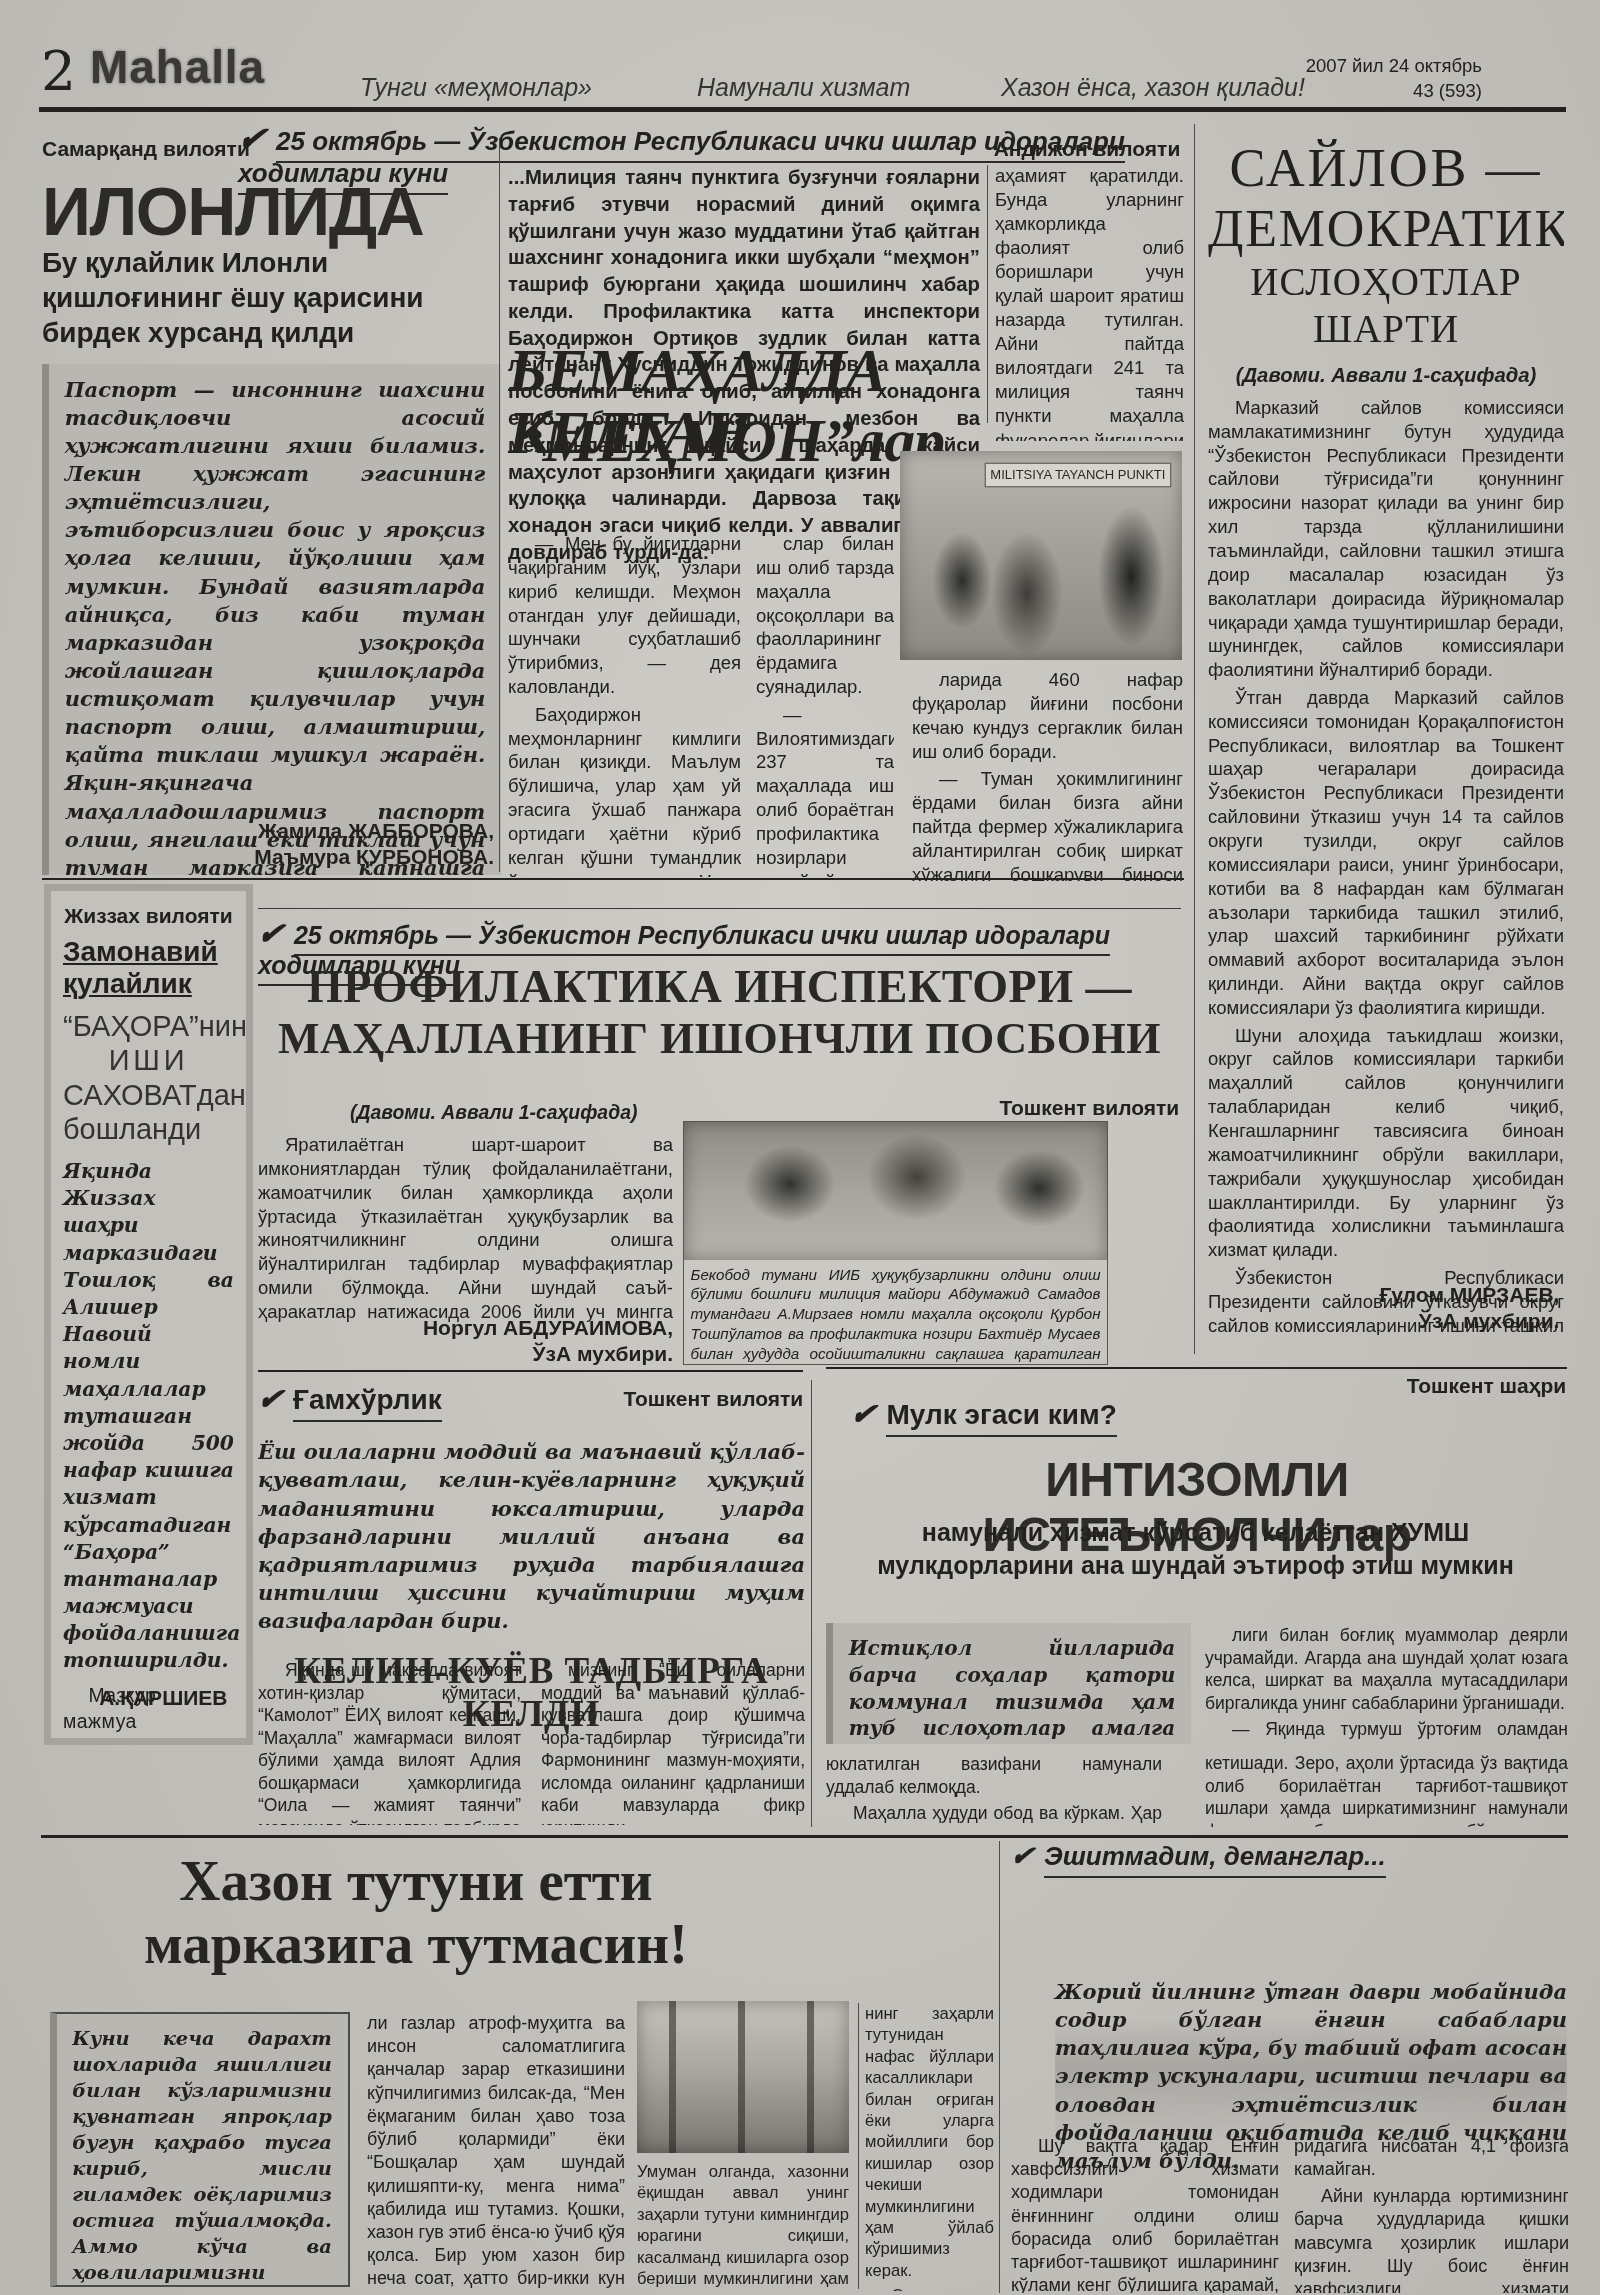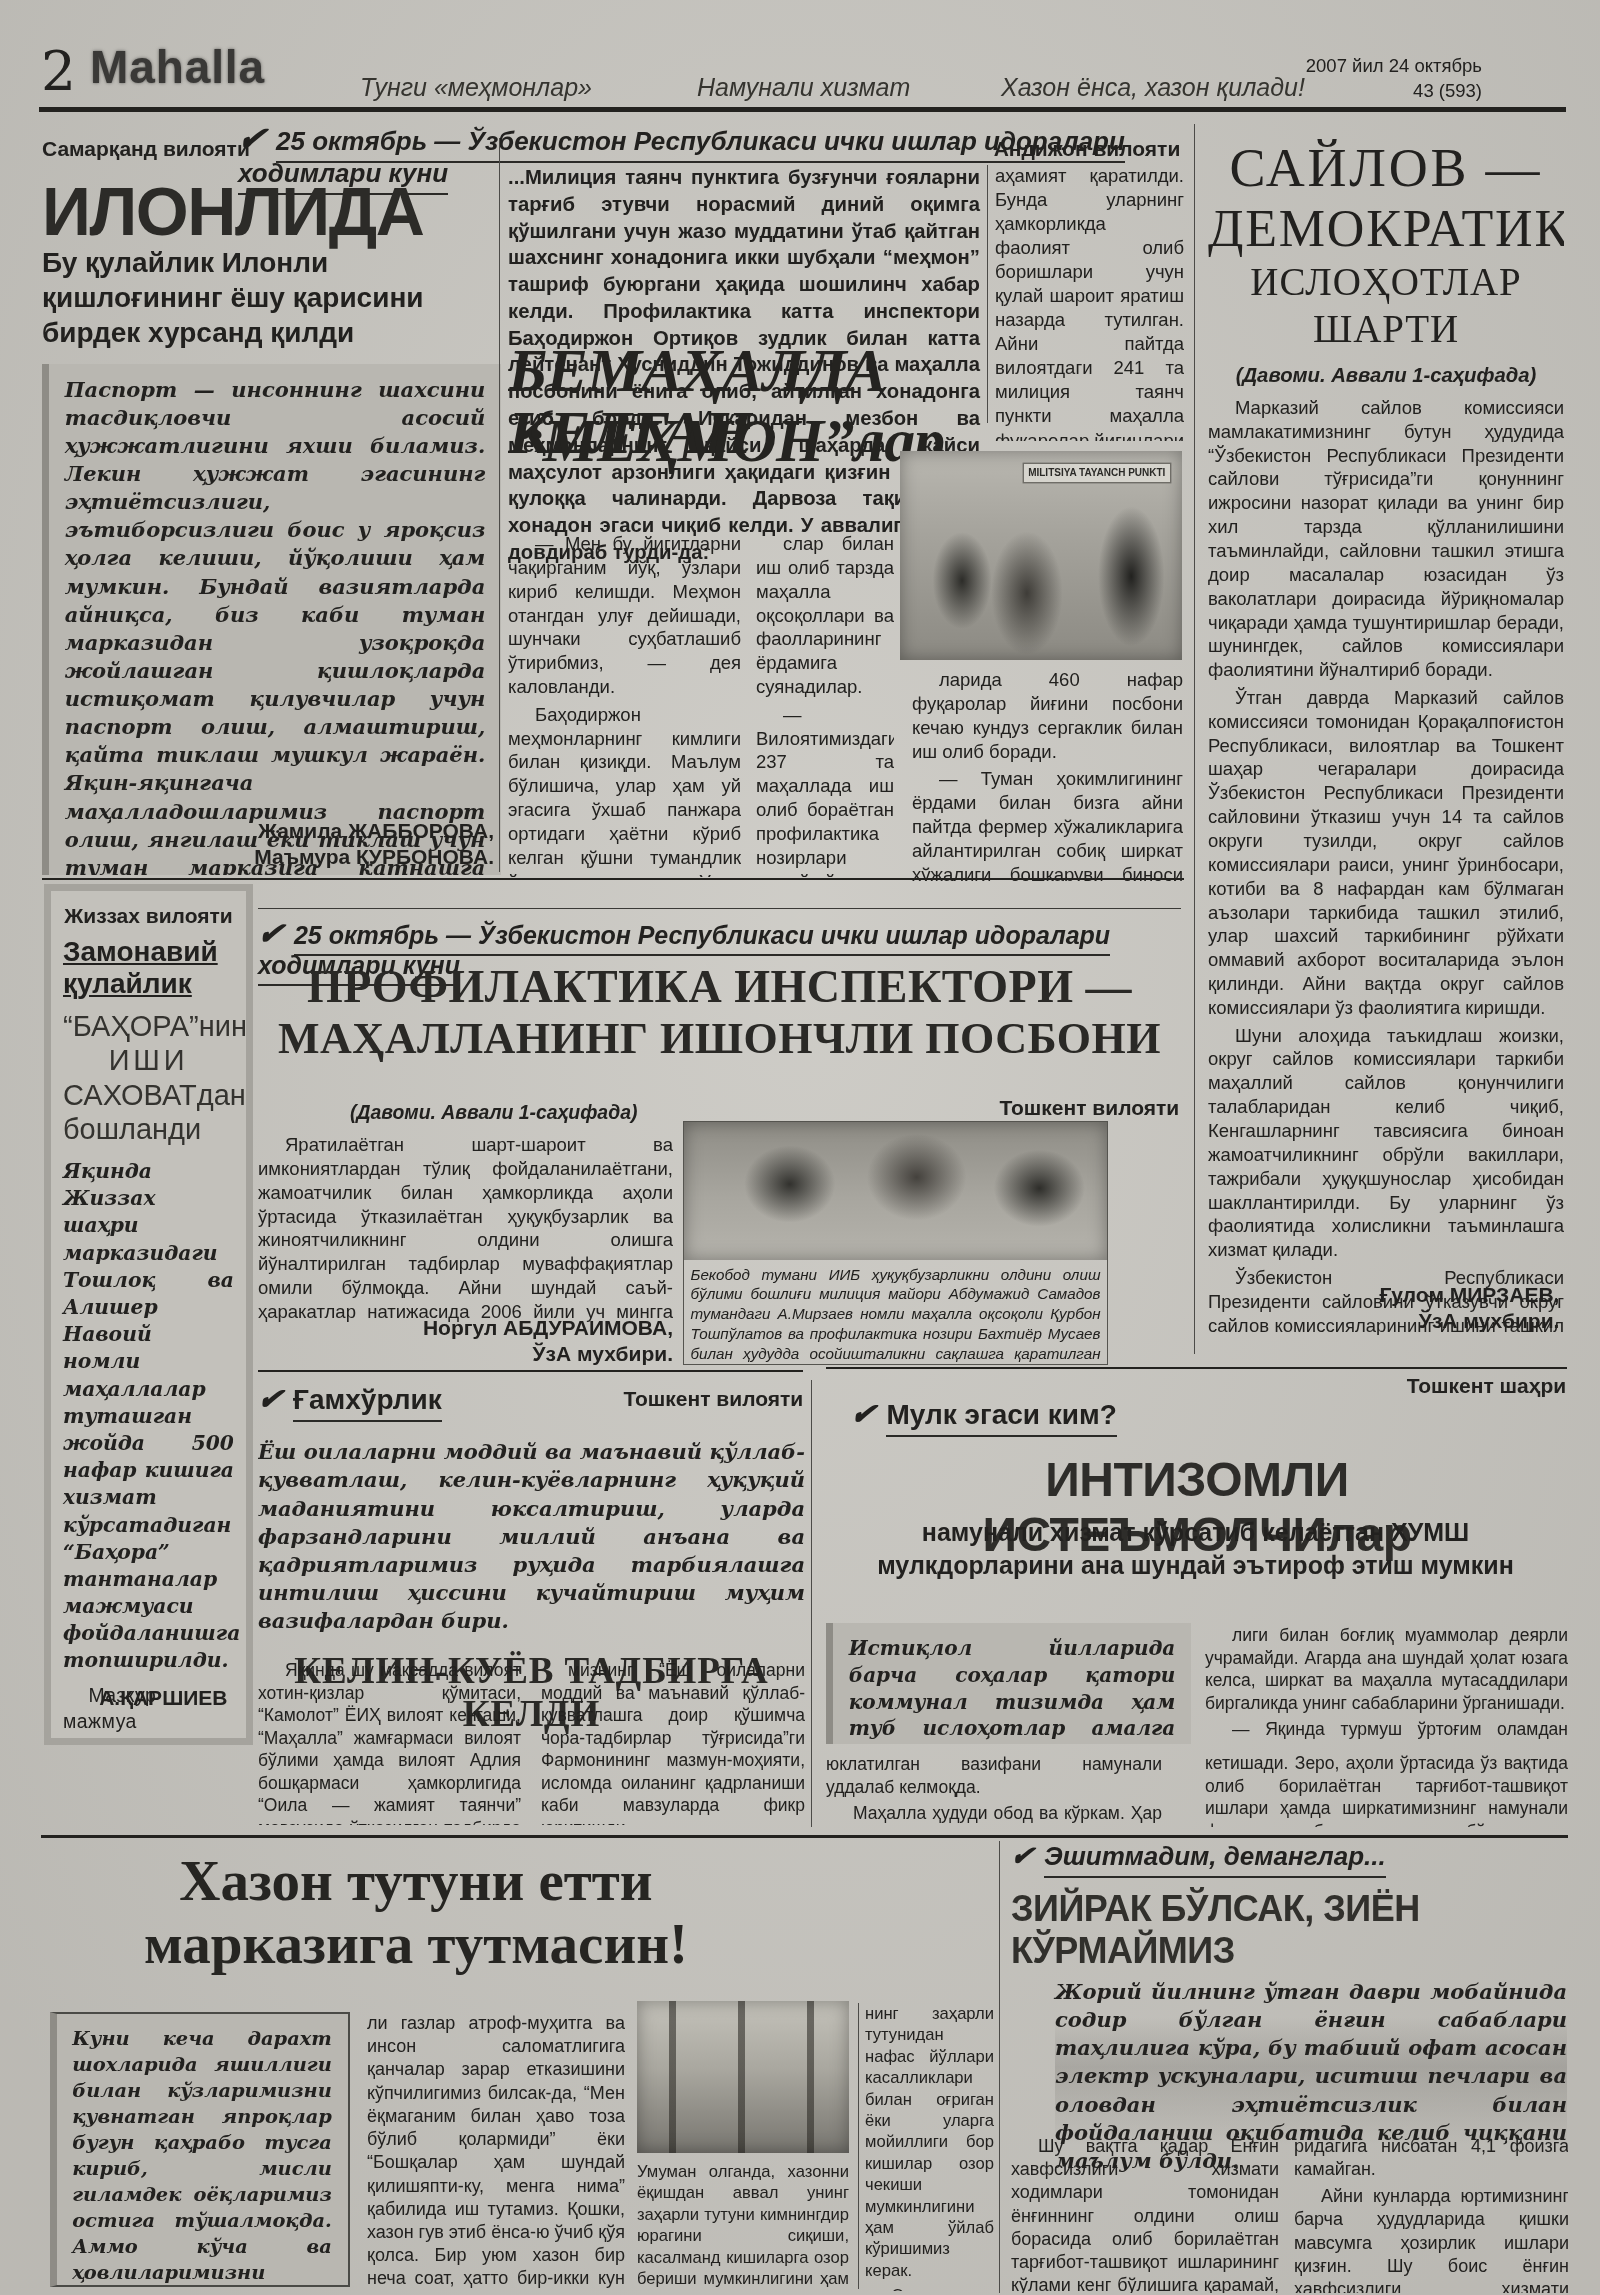--- a/index.html
+++ b/index.html
@@ -36,21 +36,21 @@
      linear-gradient(180deg,#b9b7b0 0%,#a5a39c 40%,#8c8a83 100%);}
   .photo-meeting{background:
      radial-gradient(65px 55px at 25% 45%, rgba(30,30,27,.85), rgba(30,30,27,0) 70%),
      radial-gradient(69px 60px at 55% 40%, rgba(45,42,38,.8), rgba(45,42,38,0) 72%),
      radial-gradient(65px 55px at 84% 48%, rgba(25,25,22,.85), rgba(25,25,22,0) 70%),
      linear-gradient(180deg,#8f8d86 0%,#a8a69f 55%,#b5b3ac 100%);}
   .photo-autumn{background:
      repeating-linear-gradient(90deg, rgba(35,33,28,0) 0 32px, rgba(35,33,28,.55) 32px 39px, rgba(35,33,28,0) 39px 69px),
      linear-gradient(180deg,#c4c2ba 0%,#a9a79f 45%,#787670 100%);}
   .plaque{position:absolute;top:13px;right:12px;background:#d6d4cd;color:#2b2a27;
-          font-size:10px;font-weight:bold;padding:2.8px 4.6px;line-height:1.25;text-align:center;
+          font-size:13px;font-weight:normal;padding:2.8px 4.6px;line-height:1.25;text-align:center;
           box-shadow:0 0 0 1.4px #6f6d67;}
   .caption{font-style:italic;font-size:17px;line-height:1.3;}
 </style>
 </head>
 <body>
 
 <div class="page">
 
   <div class="abs" style="left:41px;top:44px;font-family:'DejaVu Serif',serif;font-size:55px;line-height:1;">2</div>
   <div class="abs" style="left:90px;top:40px;font-size:46px;font-weight:bold;letter-spacing:0.9px;color:#3a3937;text-shadow:0 0 3.2px rgba(20,20,18,.55);">Mahalla</div>
@@ -245,21 +245,20 @@
     </div>
   </div>
 
   <div class="rule-v" style="left:999px;top:1841px;height:452px;"></div>
 
   <div class="abs of" style="left:1011px;top:1840px;width:557px;height:453px;">
     <div>
       <span class="mark" style="font-size:27px;">✔</span>
       <span class="seclabel i" style="font-size:26px;">Эшитмадим, деманглар...</span>
     </div>
-    <div style="font-size:36px;font-weight:600;letter-spacing:-0.5px;margin-top:10.2px;color:#31302c;">ЗИЙРАК БЎЛСАК, ЗИЁН КЎРМАЙМИЗ</div>
     <div class="lede just abs" style="left:44px;top:138px;width:512px;font-size:21px;background:linear-gradient(180deg,rgba(0,0,0,0) 20%,rgba(60,58,54,.18) 45%,rgba(0,0,0,0) 85%);">Жорий йилнинг ўтган даври мобайнида содир бўлган ёнғин сабаблари таҳлилига кўра, бу табиий офат асосан электр ускуналари, иситиш печлари ва оловдан эҳтиётсизлик билан фойдаланиш оқибатида келиб чиққани маълум бўлди.</div>
     <div class="abs of body-t just" style="left:0;top:295px;width:268px;height:158px;font-size:18px;">
       <p>Шу вақтга қадар Ёнғин хавфсизлиги хизмати ходимлари томонидан ёнғиннинг олдини олиш борасида олиб борилаётган тарғибот-ташвиқот ишларининг кўлами кенг бўлишига қарамай, жойларда ёнғин хавфсизлиги қоидаларига зид хатти-ҳаракатлар, жумладан, оддий эҳтиёткорлик шартларига риоя қилмаслик ҳоллари кузатиляпти. Оқибатда халқ хўжалиги масканларида, айниқса, аҳоли турар жойларида турли дара-</p>
 
     </div>
     <div class="abs of" style="left:283px;top:295px;width:275px;height:158px;">
       <div class="body-t just" style="font-size:18px;">
         <p style="text-indent:0;">ридагига нисбатан 4,1 фоизга камайган.</p>
         <p>Айни кунларда юртимизнинг барча ҳудудларида қишки мавсумга ҳозирлик ишлари қизғин. Шу боис ёнғин хавфсизлиги хизмати ходимлари аҳоли турар жойлари, корхона ва ташкилотларда, айниқса, мактаб, боғча, Меҳрибонлик уйлари ҳамда бошқа бир қанча ўқув муассасаларида ёнғин содир бўлишининг олдини олиш, инсонлар хавфсизлигини таъминлаш, электр энергияси тармоқларидан ноқонуний фойдаланишга чек қўйиш мақсадида тегишли идора ва ташкилотлар билан ҳамкорликда бир қатор ишларни амалга оширмоқда. Бу борада биз билан яқиндан ҳамкорлик қилиб келаётган маҳаллалар ходимлари ва фаоллари кўмаги қўл келяпти.</p>
       </div>

